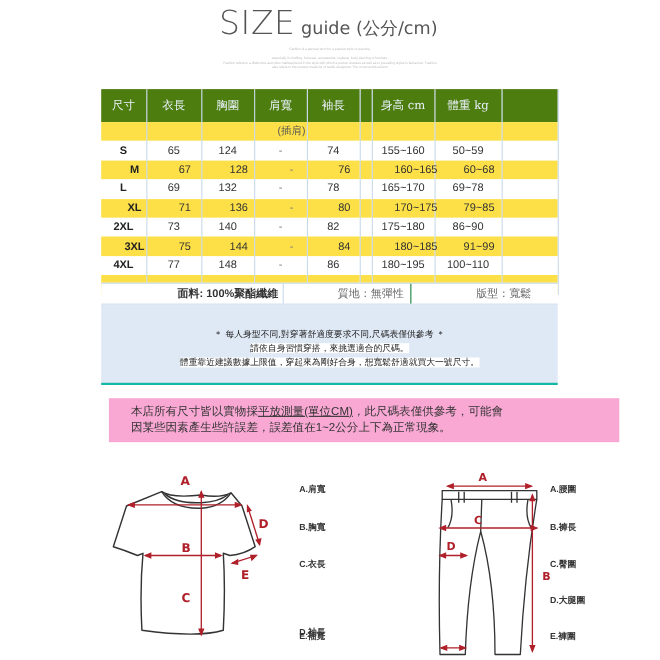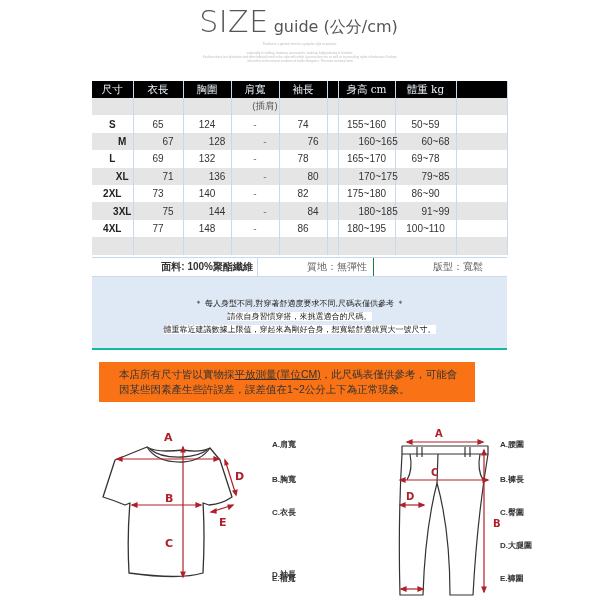--- a/index.html
+++ b/index.html
@@ -6,39 +6,39 @@
   body { width: 600px; height: 600px; background: #ffffff; font-family: "Liberation Sans", "DejaVu Sans", sans-serif; position: relative; overflow: hidden; color: #333; }
 
   .title { position: absolute; left: 0; top: 4px; width: 597px; text-align: center; color: #555; }
   .title .big { font-size: 30px; font-weight: normal; letter-spacing: 0.5px; font-family: "DejaVu Sans", sans-serif; font-weight: 200; }
   .title .small { font-size: 16px; color: #555; font-family: "DejaVu Sans", sans-serif; }
 
   .filler { position: absolute; left: 0; width: 600px; text-align: center; font-size: 3px; color: #bbb; line-height: 4px; }
 
   .size-table { position: absolute; left: 92px; top: 81px; width: 415px; border-collapse: collapse; table-layout: fixed; font-size: 10px; }
   .size-table td, .size-table th { text-align: center; height: 17.4px; border-right: 1px solid #c9d9ec; padding: 0; white-space: nowrap; }
-  .size-table th { background: #000000; color: #eaf2fb; font-weight: normal; font-size: 10.5px; height: 17px; font-family: "DejaVu Serif", serif; }
-  .size-table tr.alt td { background: #e5e5e5; padding-left: 20px; }
+  .size-table th { background: #4d7c0f; color: #eaf2fb; font-weight: normal; font-size: 10.5px; height: 30px; font-family: "DejaVu Serif", serif; }
+  .size-table tr.alt td { background: #fde047; padding-left: 20px; }
   .size-table tr.wht td { background: #ffffff; }
   .size-table td.sz { font-weight: bold; color: #222; }
   .size-table td { color: #333; }
   .size-table td.dash { color: #777; }
   .size-table td.sub { color: #555; font-size: 9.5px; }
 
   .material-row { position: absolute; left: 92px; top: 257px; width: 415px; height: 20px; background: #fff; display: flex; font-size: 10px; align-items: center; border-top: 1px solid #c9d9ec; border-bottom: 1px solid #c9d9ec; }
   .material-row .m1 { width: 165px; text-align: right; padding-right: 4px; font-weight: bold; color: #333; }
   .material-row .m2 { width: 116px; text-align: right; color: #666; font-family: "DejaVu Serif", serif; border-left: 1px solid #c9d9ec; height: 100%; display:flex; align-items:center; justify-content: flex-end; padding-right: 6px; }
   .material-row .m3 { flex: 1; text-align: right; color: #666; font-family: "DejaVu Serif", serif; border-left: 1px solid #15803d; height: 100%; display:flex; align-items:center; justify-content: flex-end; padding-right: 24px; }
 
   .note-box { position: absolute; left: 92px; top: 277px; width: 415px; height: 73px; background: #dfe9f6; border-bottom: 2px solid #14b8a6; text-align: center; font-size: 8px; color: #222; font-family: "DejaVu Serif", serif; }
   .note-box p { line-height: 13px; }
   .note-box .hl { background: #fff; }
   .note-box .l1 { margin-top: 20px; }
 
-  .disclaimer { position: absolute; left: 99px; top: 362px; width: 376px; height: 40px; background: #f97316; font-size: 10.5px; color: #333; padding: 5px 0 0 20px; line-height: 15px; }
+  .disclaimer { position: absolute; left: 99px; top: 362px; width: 464px; height: 40px; background: #f9a8d4; font-size: 10.5px; color: #333; padding: 5px 0 0 20px; line-height: 15px; }
   .disclaimer u { text-decoration: underline; }
 
   .diagram { position: absolute; }
   .legend-item { position: absolute; font-size: 8px; color: #333; font-weight: bold; }
 </style>
 </head>
 <body>
 
 <div class="title">
   <span class="big">SIZE</span><span class="small"> guide (公分/cm)</span>

